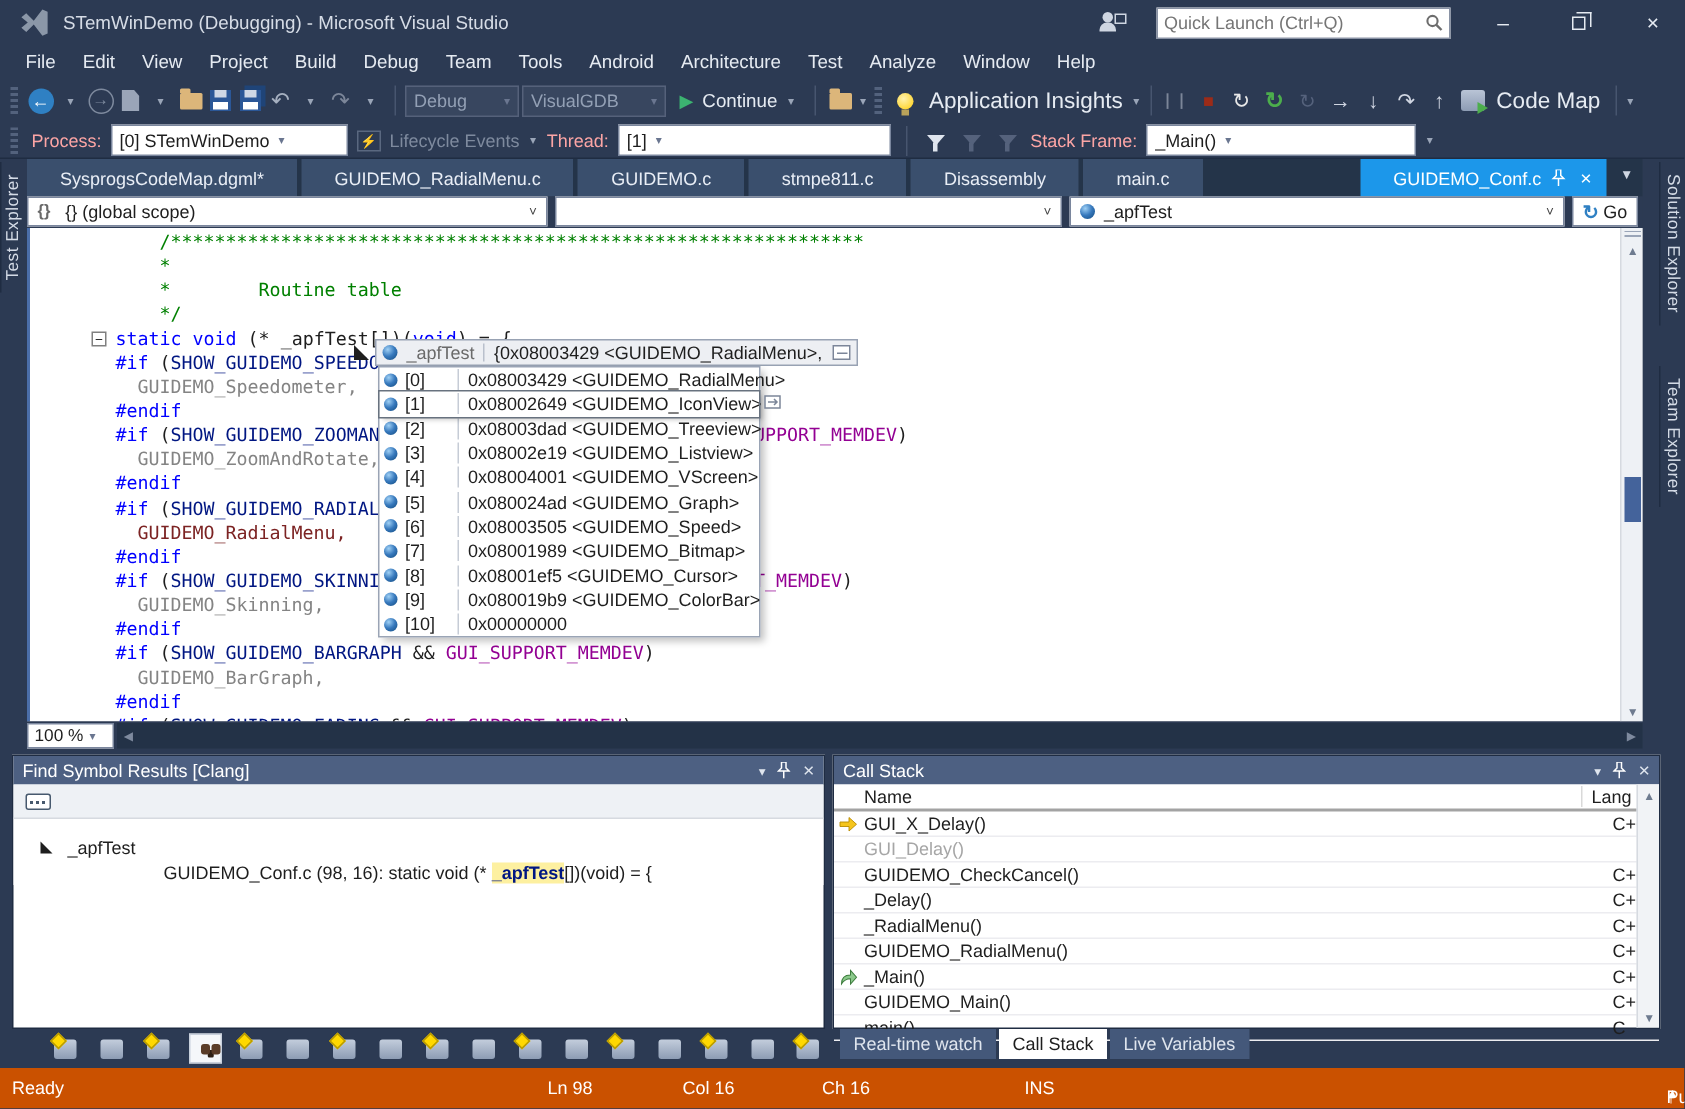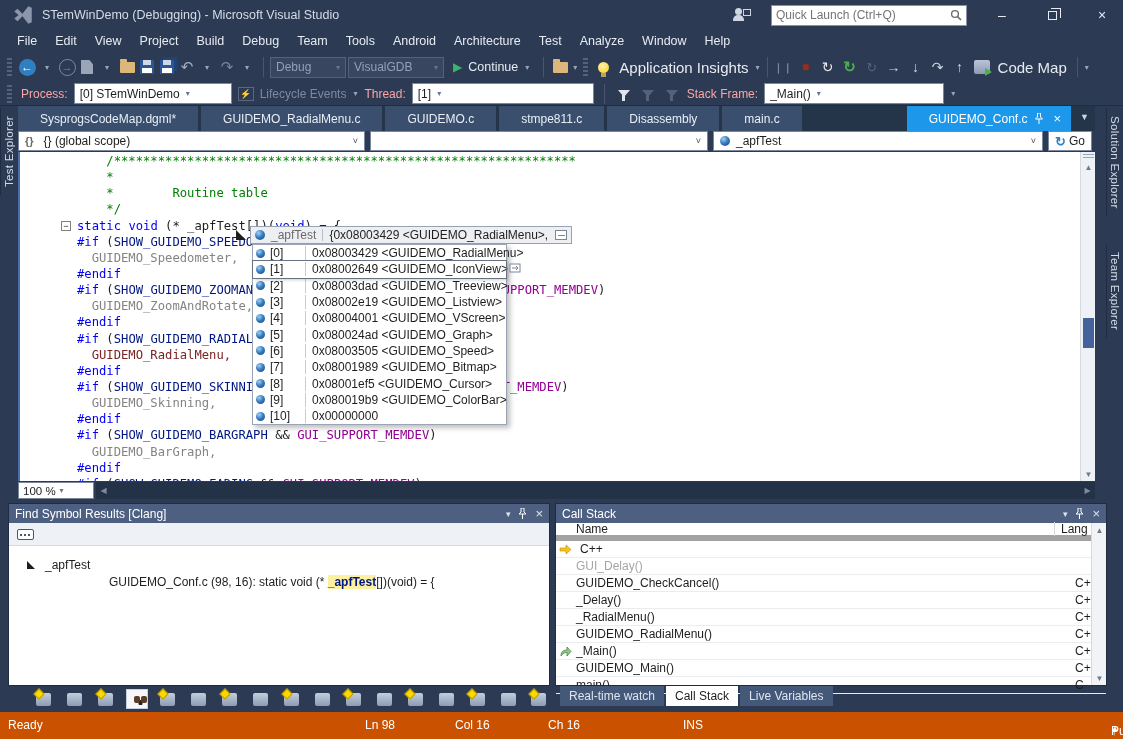--- a/index.html
+++ b/index.html
@@ -107,42 +107,42 @@
   #dt-list{position:absolute;left:2px;top:18px;width:255px;background:#fff;border:1px solid #9aa4b5;box-shadow:3px 3px 5px rgba(0,0,0,.25)}
   .dt-row{height:16.3px;display:flex;align-items:center;gap:5px;padding:0 3px;position:relative}
   .dt-row .sphere{width:9px;height:9px}
   .dt-index{width:30px;flex:0 0 auto}
   .dt-value{border-left:1px solid #c6ccd6;padding-left:6px;white-space:nowrap}
   .dt-row.sel{outline:1px solid #68727f;background:#fff;box-shadow:2px 2px 3px rgba(0,0,0,.2);z-index:2}
   .dt-expand{position:absolute;right:-16px;top:2px}
 
   
   #zoombar{position:absolute;left:18px;top:481px;width:1077px;height:19px;background:#2c3a53;display:flex;align-items:center;gap:2px}
-  #zoom-combo{width:76px;height:17px;background:#fff;border:1px solid #7a869d;color:#1e1e1e;font-size:11.5px;display:flex;align-items:center;padding:0 4px;gap:4px}
+  #zoom-combo{width:58px;height:17px;background:#fff;border:1px solid #7a869d;color:#1e1e1e;font-size:11.5px;display:flex;align-items:center;padding:0 4px;gap:4px}
   #hscroll{flex:1;height:17px;background:#233247;position:relative}
   #hscroll .harrow{position:absolute;top:0;width:15px;height:17px;color:#7e8a9e;font-size:8px;display:flex;align-items:center;justify-content:center}
 
   
   .panel{position:absolute;top:503px;height:183px;background:#fff;border:1px solid #1f2c42}
   #find-panel{left:8px;width:542px}
   #stack-panel{left:555px;width:552px}
   .panel-title{height:19px;background:#4d6082;color:#fff;font-size:12px;display:flex;align-items:center;padding:0 6px}
   .panel-btns{margin-left:auto;display:flex;align-items:center;gap:8px;color:#dfe5ee}
   .panel-btns .pb{font-size:9px}
   .pclose{font-size:13px}
   #find-toolbar{height:23px;background:#eef1f5;border-bottom:1px solid #d6dae0;display:flex;align-items:center;padding:0 8px}
   #find-mode-icon{width:17px;height:11px;border:1px solid #47596e;border-radius:2px;position:relative;background:#fff}
   #find-mode-icon:before{content:"";position:absolute;left:2px;top:4px;width:2px;height:2px;background:#47596e;box-shadow:4px 0 0 #47596e,8px 0 0 #47596e}
   #find-body{background:#fff;color:#1e1e1e;font-size:12px;padding-top:10px}
   .tri-exp{display:inline-block;width:0;height:0;border-bottom:8px solid #1e1e1e;border-right:8px solid transparent;margin:0 10px 0 18px}
   #find-row1{display:flex;align-items:center;height:17px}
   #find-row2{padding-left:100px;height:17px;display:flex;align-items:center;white-space:pre}
   #find-hl{background:var(--hl,#fdf0a0);color:#001682;font-weight:bold}
 
-  #cs-colheader{height:18px;display:flex;align-items:center;border-bottom:6px solid #a3a3a3;color:#1e1e1e;font-size:12px;background:#fff}
+  #cs-colheader{height:18px;display:flex;align-items:center;border-bottom:2px solid #a3a3a3;color:#1e1e1e;font-size:12px;background:#fff}
   .cs-c0{width:18px;flex:0 0 auto}
   .cs-cname{flex:1;padding-left:2px}
   .cs-clang{width:52px;flex:0 0 auto;border-left:1px solid #d9d9d9;padding-left:6px}
   #cs-body{color:#1e1e1e;font-size:12px}
   .cs-row{height:17px;display:flex;align-items:center;border-bottom:1px solid #ececf0}
   .cs-icon{width:18px;flex:0 0 auto;display:flex;justify-content:center}
   .cs-name{flex:1;padding-left:2px;white-space:nowrap}
   .cs-lang{width:37px;flex:0 0 auto;padding-left:6px}
   .cs-row.grayed{color:#a6a6a6}
   #cs-scroll{position:absolute;right:0;top:19px;bottom:0;width:15px;background:#f1f3f6;border-left:1px solid #d6dae0}
@@ -551,20 +551,21 @@
       <span class="cs-cname">Name</span>
       <span class="cs-clang">Lang</span>
     </div>
     <div id="cs-body">
         <div class="cs-row">
           <span class="cs-icon">
             <svg width="13" height="11" viewBox="0 0 13 11">
               <path d="M1 4h6V1l5 4.5L7 10V7H1z" fill="#f5c51d" stroke="#b88a00" stroke-width="0.6"></path>
             </svg>
           </span>
+          <span class="cs-name">GUI_X_Delay()</span>
           <span class="cs-lang">C++</span>
         </div>
         <div class="cs-row grayed">
           <span class="cs-icon"></span>
           <span class="cs-name">GUI_Delay()</span>
           <span class="cs-lang"></span>
         </div>
         <div class="cs-row">
           <span class="cs-icon"></span>
           <span class="cs-name">GUIDEMO_CheckCancel()</span>

